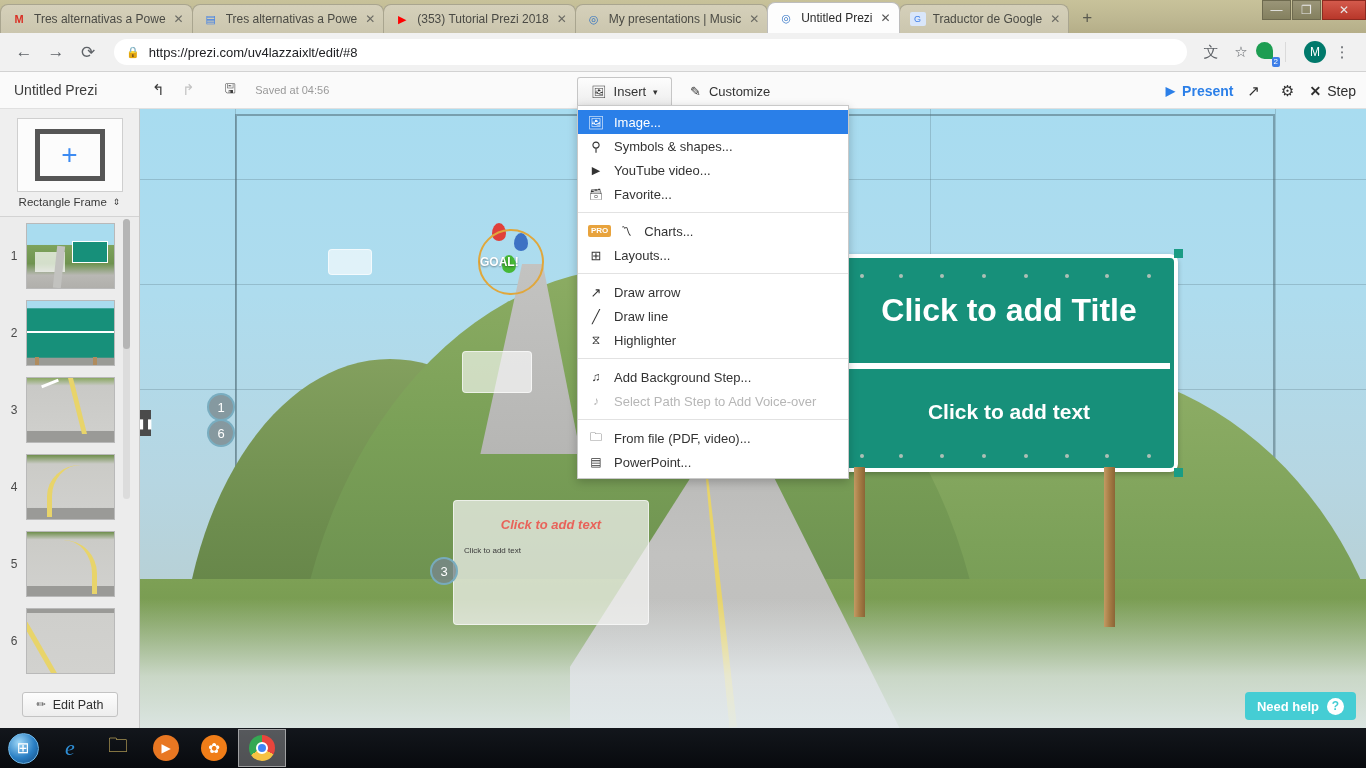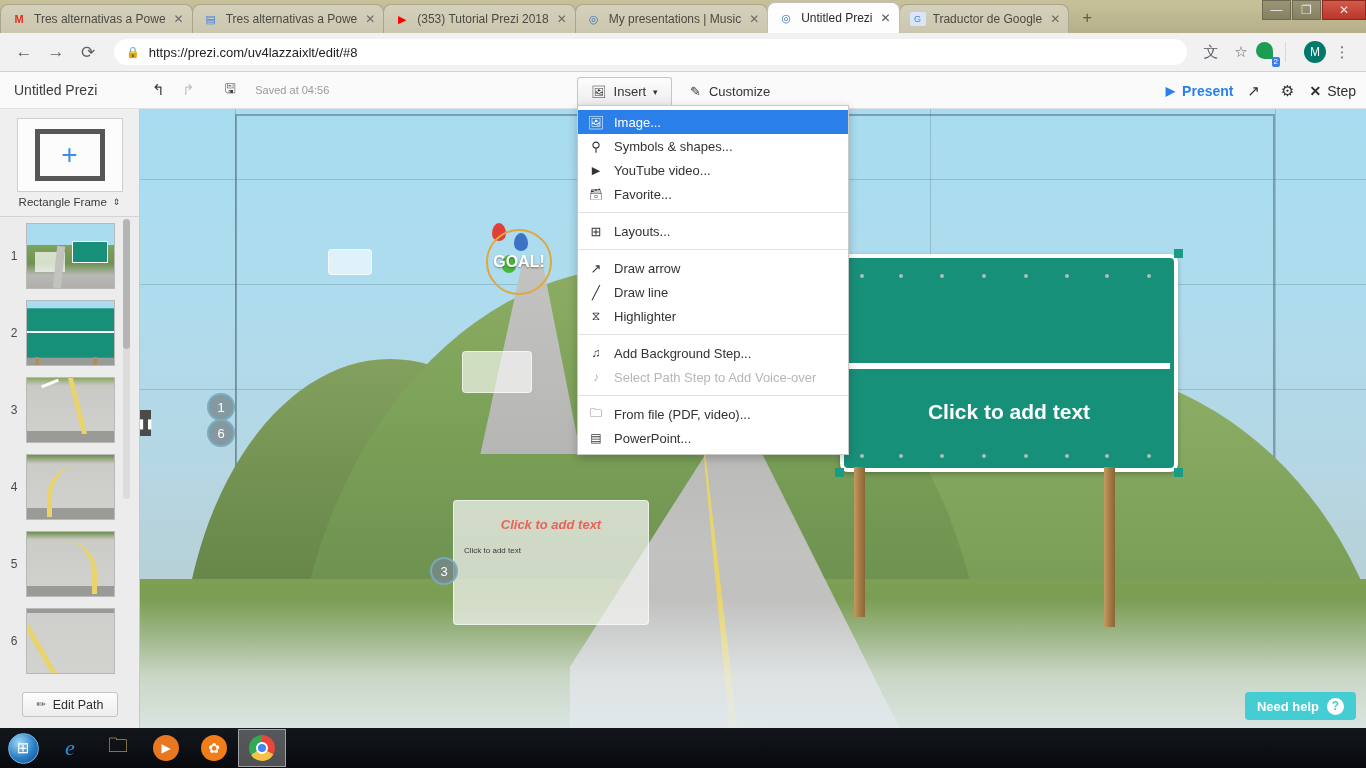--- a/index.html
+++ b/index.html
@@ -215,24 +215,24 @@
   .yellow-line {
     position:absolute; left: 560px; top: 340px; width: 8px; height: 280px;
     background: #e8d46a; transform-origin: top center; transform: rotate(-6deg);
     clip-path: polygon(40% 0%, 60% 0%, 100% 100%, 0% 100%);
   }
   .road-haze {
     position:absolute; left:0; right:0; bottom:0; height:130px;
     background: linear-gradient(180deg, rgba(236,240,240,0) 0%, rgba(232,238,240,0.75) 60%, rgba(228,236,238,0.92) 100%);
   }
   .goal-circle {
-    position:absolute; left: 346px; top: 120px; width: 66px; height: 66px;
+    position:absolute; left: 338px; top: 120px; width: 66px; height: 66px;
     border: 2px solid #e0a73c; border-radius: 50%;
-    display:flex; align-items:center; justify-content:center;
-    color:#fff; font-size: 16px; font-weight:bold;
+    display:flex; align-items:center; justify-content:flex-start;
+    color:#fff; font-size: 12px; font-weight:bold;
     text-shadow: 0 1px 2px rgba(0,0,0,.4);
   }
   .balloon { position:absolute; width:14px; height:18px; border-radius:50% 50% 50% 50%/60% 60% 40% 40%; }
   .white-card {
     position:absolute; background: rgba(255,255,255,0.62);
     border-radius: 4px; border: 1px solid rgba(255,255,255,0.6);
   }
   .sign {
     position:absolute; left: 700px; top: 145px; width: 338px; height: 218px;
   }
@@ -519,20 +519,21 @@
     <div class="white-card" style="left:686px;top:222px;width:66px;height:40px"></div>
 
     <div class="white-card" style="left:313px;top:391px;width:196px;height:125px;background:rgba(244,244,242,0.72)">
       <div style="position:absolute;left:0;right:0;top:16px;text-align:center;color:#e8635a;font-size:13px;font-weight:bold;font-style:italic">Click to add text</div>
       <div style="position:absolute;left:10px;top:45px;color:#3a3a3a;font-size:8px">Click to add text</div>
     </div>
 
     <div class="sign">
       <div class="sign-board">
         <div class="sign-divider"></div>
+        <div class="sign-title">Click to add Title</div>
         <div class="sign-sub">Click to add text</div>
         <div class="bolt" style="left:16px;top:16px"></div>
           <div class="bolt" style="left:55px;top:16px"></div>
         <div class="bolt" style="left:96px;top:16px"></div>
           <div class="bolt" style="left:138px;top:16px"></div>
         <div class="bolt" style="left:180px;top:16px"></div>
           <div class="bolt" style="left:221px;top:16px"></div>
         <div class="bolt" style="left:261px;top:16px"></div>
           <div class="bolt" style="left:303px;top:16px"></div>
         <div class="bolt" style="left:16px;top:196px"></div>
@@ -576,20 +577,25 @@
     <div class="menu-item">
       <span class="mi-icon" style="font-size:11px">▶</span>
       <span>YouTube video...</span>
     </div>
     <div class="menu-item">
       <span class="mi-icon" style="font-size:11px">🗃</span>
       <span>Favorite...</span>
     </div>
     <div class="menu-sep"></div>
     <div class="menu-item">
+      <span class="pro-badge">PRO</span>
+      <span class="mi-icon" style="font-size:11px">〽</span>
+      <span>Charts...</span>
+    </div>
+    <div class="menu-item">
       <span class="mi-icon">⊞</span>
       <span>Layouts...</span>
     </div>
     <div class="menu-sep"></div>
     <div class="menu-item">
       <span class="mi-icon">↗</span>
       <span>Draw arrow</span>
     </div>
     <div class="menu-item">
       <span class="mi-icon">╱</span>

